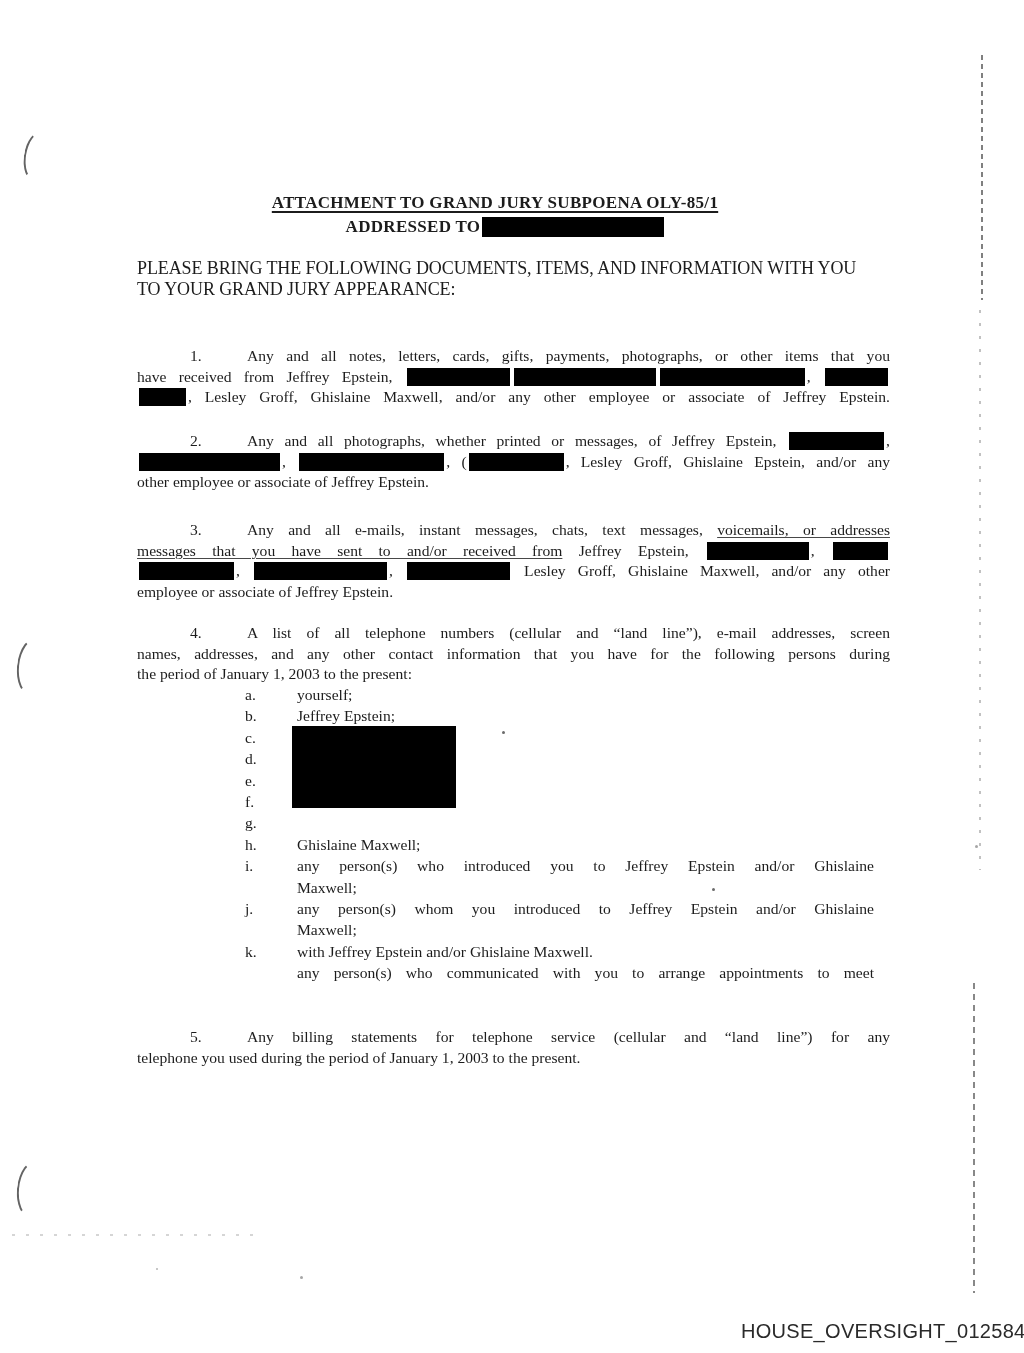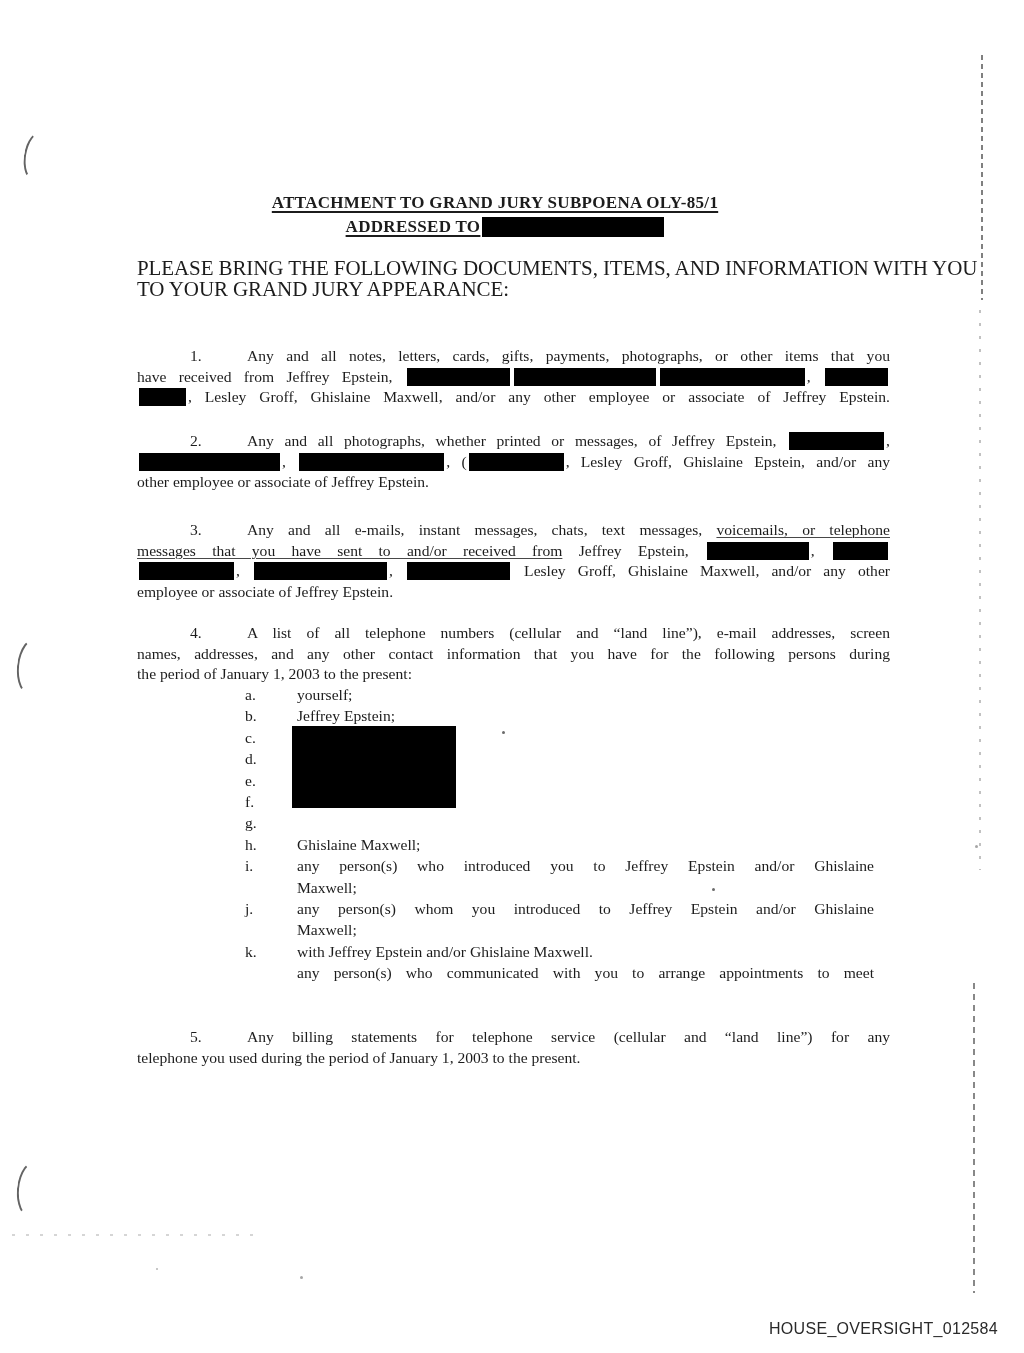--- a/index.html
+++ b/index.html
@@ -6,25 +6,25 @@
   body{
     width:1024px;height:1353px;position:relative;overflow:hidden;
     background:#ffffff;color:var(--ink,#1c1c1c);
     font-family:"Liberation Serif", serif;
   }
   
   .title-block{position:absolute;left:0;right:34px;top:192px;text-align:center;
     font-weight:bold;font-size:17px;letter-spacing:.3px;line-height:22px;}
   .title-line1{text-decoration:underline;text-decoration-thickness:1.5px;text-underline-offset:3px;}
   .title-line2{margin-top:2px;}
-  .title-line2 .lbl{text-decoration:underline;text-decoration-thickness:1.5px;text-underline-offset:3px;margin-left:20px;}
+  .title-line2 .lbl{text-decoration-thickness:1.5px;text-underline-offset:3px;margin-left:20px;}
   .title-redact{display:inline-block;background:var(--redaction,#000);
     width:182px;height:20px;vertical-align:-5px;margin-left:2px;}
   
-  .intro{position:absolute;left:137px;top:258px;font-size:21px;line-height:21px;
+  .intro{position:absolute;left:137px;top:258px;font-size:18px;line-height:21px;
     letter-spacing:-.1px;white-space:nowrap;}
   
   .para{position:absolute;left:137px;width:753px;font-size:15.6px;line-height:20.5px;margin-top:24px;}
   .p-p1{top:322px}.p-p2{top:407px}.p-p3{top:496px}.p-p4{top:599px}.p-p5{top:1003px}
   .line{min-height:20.5px;}
   .line.justify{text-align:justify;text-align-last:justify;}
   .line.plain{white-space:nowrap;}
   .pnum{display:inline-block;margin-left:53px;width:57px;}
   .redact{display:inline-block;height:18px;background:var(--redaction,#000);
     vertical-align:-4px;margin:0 2px;}
@@ -35,21 +35,21 @@
     font-size:15.6px;line-height:21.4px;}
   .crow{display:flex;}
   .cletter{flex:none;margin-left:108px;width:52px;}
   .ctext{flex:none;width:577px;}
   .ctext .l.justify{text-align:justify;text-align-last:justify;}
   .ctext .l.plain{white-space:nowrap;}
   .list-redaction{position:absolute;left:292px;top:726px;width:164px;height:82px;
     background:var(--redaction,#000);}
   
   .footer{position:absolute;left:741px;top:1320px;
-    font-family:"Liberation Sans", sans-serif;font-size:16px;color:#2a2a2a;letter-spacing:.3px;margin-left:28px;}
+    font-family:"Liberation Sans", sans-serif;font-size:20px;color:#2a2a2a;letter-spacing:.3px;}
   
   .arc{position:absolute;border:2px solid transparent;border-left:2.5px solid #4a4a4a;
     border-radius:50%;}
   .arc1{left:24px;top:131px;width:24px;height:47px;transform:rotate(9deg);opacity:.85;}
   .arc2{left:17px;top:637px;width:31px;height:56px;transform:rotate(6deg);opacity:.85;}
   .arc3{left:17px;top:1160px;width:30px;height:55px;transform:rotate(6deg);opacity:.85;}
   .edge{position:absolute;}
   .edge1{left:981px;top:55px;height:245px;width:2px;opacity:.75;
     background:repeating-linear-gradient(to bottom,#555 0 5px,rgba(0,0,0,0) 5px 9px);}
   .edge2{left:979px;top:310px;height:560px;width:1.5px;opacity:.45;
@@ -98,21 +98,21 @@
       <div class="line justify"><span class="pnum">1.</span><span>Any and all notes, letters, cards, gifts, payments, photographs, or other items that you</span></div>
       <div class="line justify"><span>have received from Jeffrey Epstein, </span><span class="redact" style="width: 103px;"></span><span class="redact" style="width: 142px;"></span><span class="redact" style="width: 145px;"></span><span>, </span><span class="redact" style="width: 63px;"></span></div>
       <div class="line justify"><span class="redact" style="width: 47px;"></span><span>, Lesley Groff, Ghislaine Maxwell, and/or any other employee or associate of Jeffrey Epstein.</span></div>
     </div>
     <div class="para p-p2">
       <div class="line justify"><span class="pnum">2.</span><span>Any and all photographs, whether printed or messages, of Jeffrey Epstein, </span><span class="redact" style="width: 95px;"></span><span>,</span></div>
       <div class="line justify"><span class="redact" style="width: 141px;"></span><span>, </span><span class="redact" style="width: 145px;"></span><span>, (</span><span class="redact" style="width: 95px;"></span><span>, Lesley Groff, Ghislaine Epstein, and/or any</span></div>
       <div class="line plain"><span>other employee or associate of Jeffrey Epstein.</span></div>
     </div>
     <div class="para p-p3">
-      <div class="line justify"><span class="pnum">3.</span><span>Any and all e-mails, instant messages, chats, text messages, </span><span class="useg">voicemails, or telephone</span></div>
+      <div class="line justify"><span class="pnum">3.</span><span>Any and all e-mails, instant messages, chats, text messages, </span><span class="useg">voicemails, or addresses</span></div>
       <div class="line justify"><span class="useg">messages that you have sent to and/or received from</span><span> Jeffrey Epstein, </span><span class="redact" style="width: 102px;"></span><span>, </span><span class="redact" style="width: 55px;"></span></div>
       <div class="line justify"><span class="redact" style="width: 95px;"></span><span>, </span><span class="redact" style="width: 133px;"></span><span>, </span><span class="redact" style="width: 103px;"></span><span> Lesley Groff, Ghislaine Maxwell, and/or any other</span></div>
       <div class="line plain"><span>employee or associate of Jeffrey Epstein.</span></div>
     </div>
     <div class="para p-p4">
       <div class="line justify"><span class="pnum">4.</span><span>A list of all telephone numbers (cellular and “land line”), e-mail addresses, screen</span></div>
       <div class="line justify"><span>names, addresses, and any other contact information that you have for the following persons during</span></div>
       <div class="line plain"><span>the period of January 1, 2003 to the present:</span></div>
     </div>
     <div class="para p-p5">

